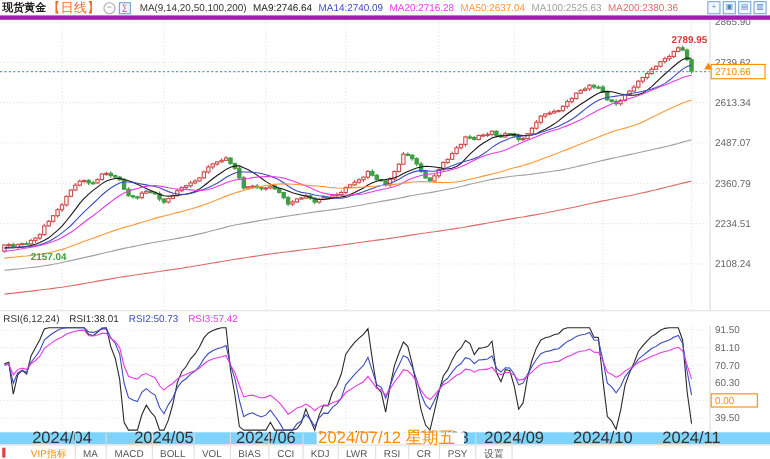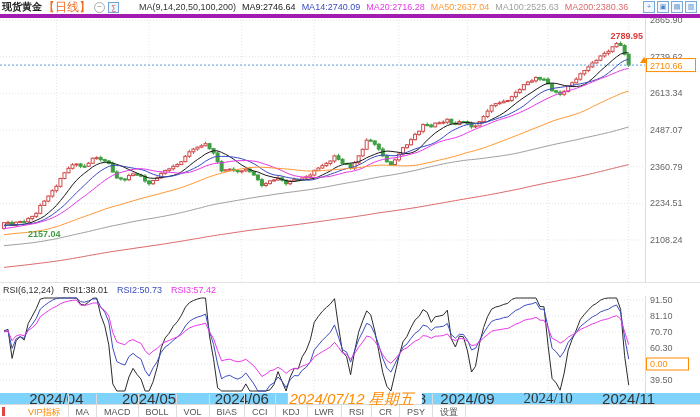--- a/index.html
+++ b/index.html
@@ -8,21 +8,21 @@
   
   .header{position:absolute;top:0;left:0;right:0;height:14px;display:flex;align-items:center;
           font-size:9px;border-bottom:4px solid #a21caf;padding-left:2px;white-space:nowrap;background:#fff;z-index:5;}
   .sym{font-weight:bold;color:#222;font-size:10px;}
   .period{color:#f26a1d;font-size:12px;margin-left:1px;}
   .hicon{display:inline-block;margin-left:3px;}
   .ic-collapse{width:9px;height:9px;border:1px solid #aaa;border-radius:50%;color:#888;
                font-size:8px;line-height:7px;text-align:center;}
   .ic-formula{width:9px;height:9px;border:1px solid #6fa3d8;color:#cc4444;background:#eef5fc;
               font-size:7px;line-height:9px;text-align:center;}
-  .ma-label{margin-left:20px;color:#333;}
+  .ma-label{margin-left:8px;color:#333;}
   .ma-item{margin-left:6px;}
   .hdr-icons{position:absolute;right:3px;top:1px;display:flex;gap:2px;}
   .hdr-icons span{width:10px;height:10px;border:1px solid #79a9d8;background:#f2f8fe;color:#4a86c8;
                   font-size:7px;line-height:9px;text-align:center;}
   .ic-move::before{content:"+";}
   .ic-panel::before{content:"▣";}
   .ic-grid::before{content:"▤";}
   .ic-save::before{content:"▥";}
   
   .stack{position:absolute;top:14px;left:0;width:700px;height:403px;}
@@ -460,23 +460,23 @@
         <text x="650" y="71" font-size="9" fill="#ff8a00">0.00</text>
       </svg>
 
     <div class="xaxis" id="xaxis">
         <span style="left: 56.39px;">2024/04</span>
         <span style="left: 149.08px;">2024/05</span>
         <span style="left: 241.77px;">2024/06</span>
         <span style="left: 314.31px;">2024/07</span>
         <span style="left: 398.94px;">2024/08</span>
         <span style="left: 467.45px; text-align: center;">2024/09</span>
-        <span style="left: 548.05px; font-family: Liberation Serif, serif;">2024/10</span>
+        <span style="left: 548.05px;">2024/10</span>
         <span style="left: 628.65px;">2024/11</span>
-        <span class="sel" style="left: 354.55px; font-style: italic;">2024/07/12 星期五</span>
+        <span class="sel" style="left: 354.55px;">2024/07/12 星期五</span>
       </div>
 
     <div class="toolbar" id="toolbar">
       <span class="tb-accent"></span>
     <span class="tb-item active">VIP指标</span>
         <span class="tb-item">MA</span>
         <span class="tb-item">MACD</span>
         <span class="tb-item">BOLL</span>
         <span class="tb-item">VOL</span>
         <span class="tb-item">BIAS</span>

